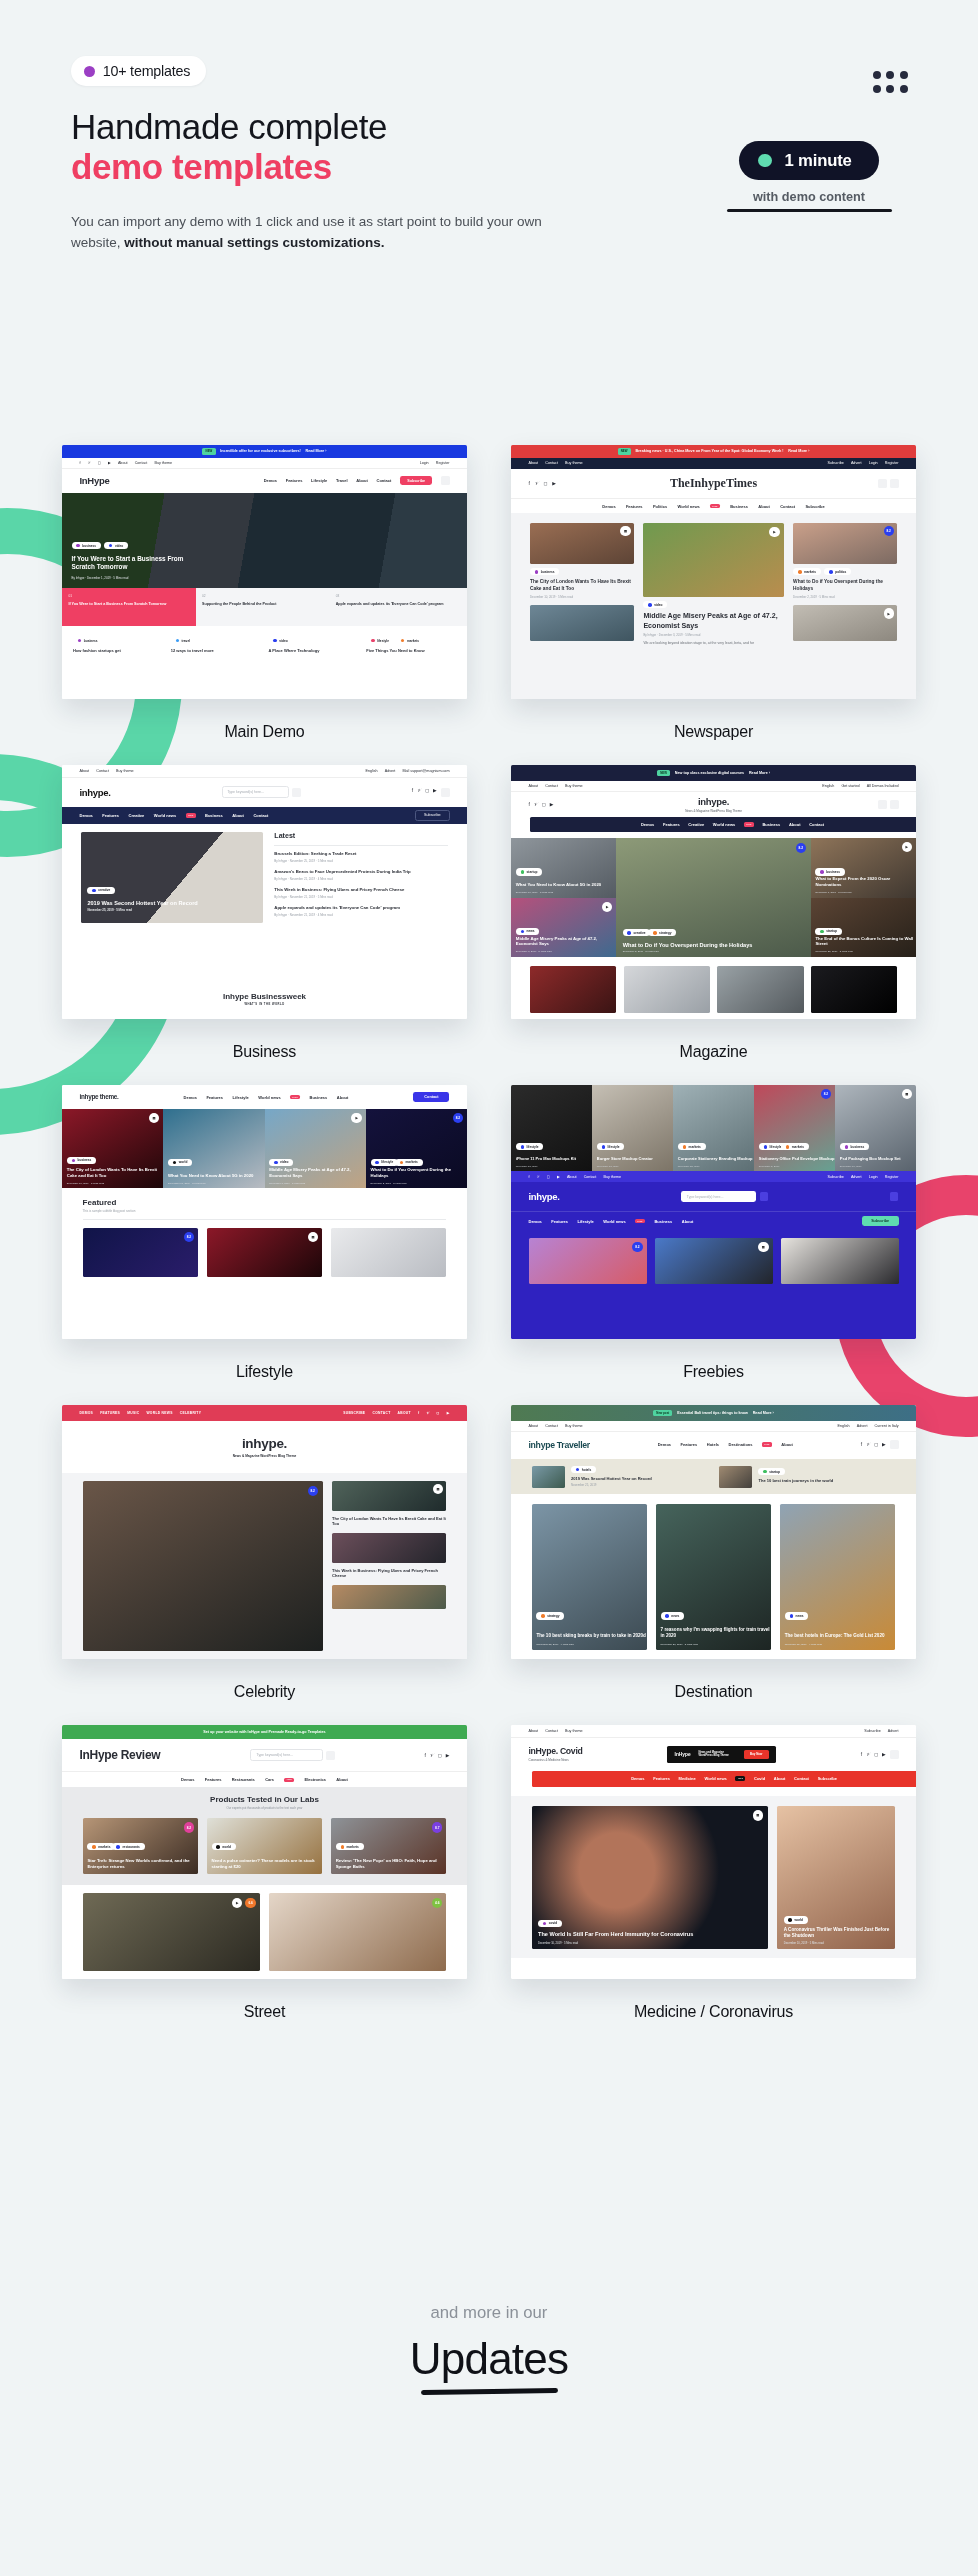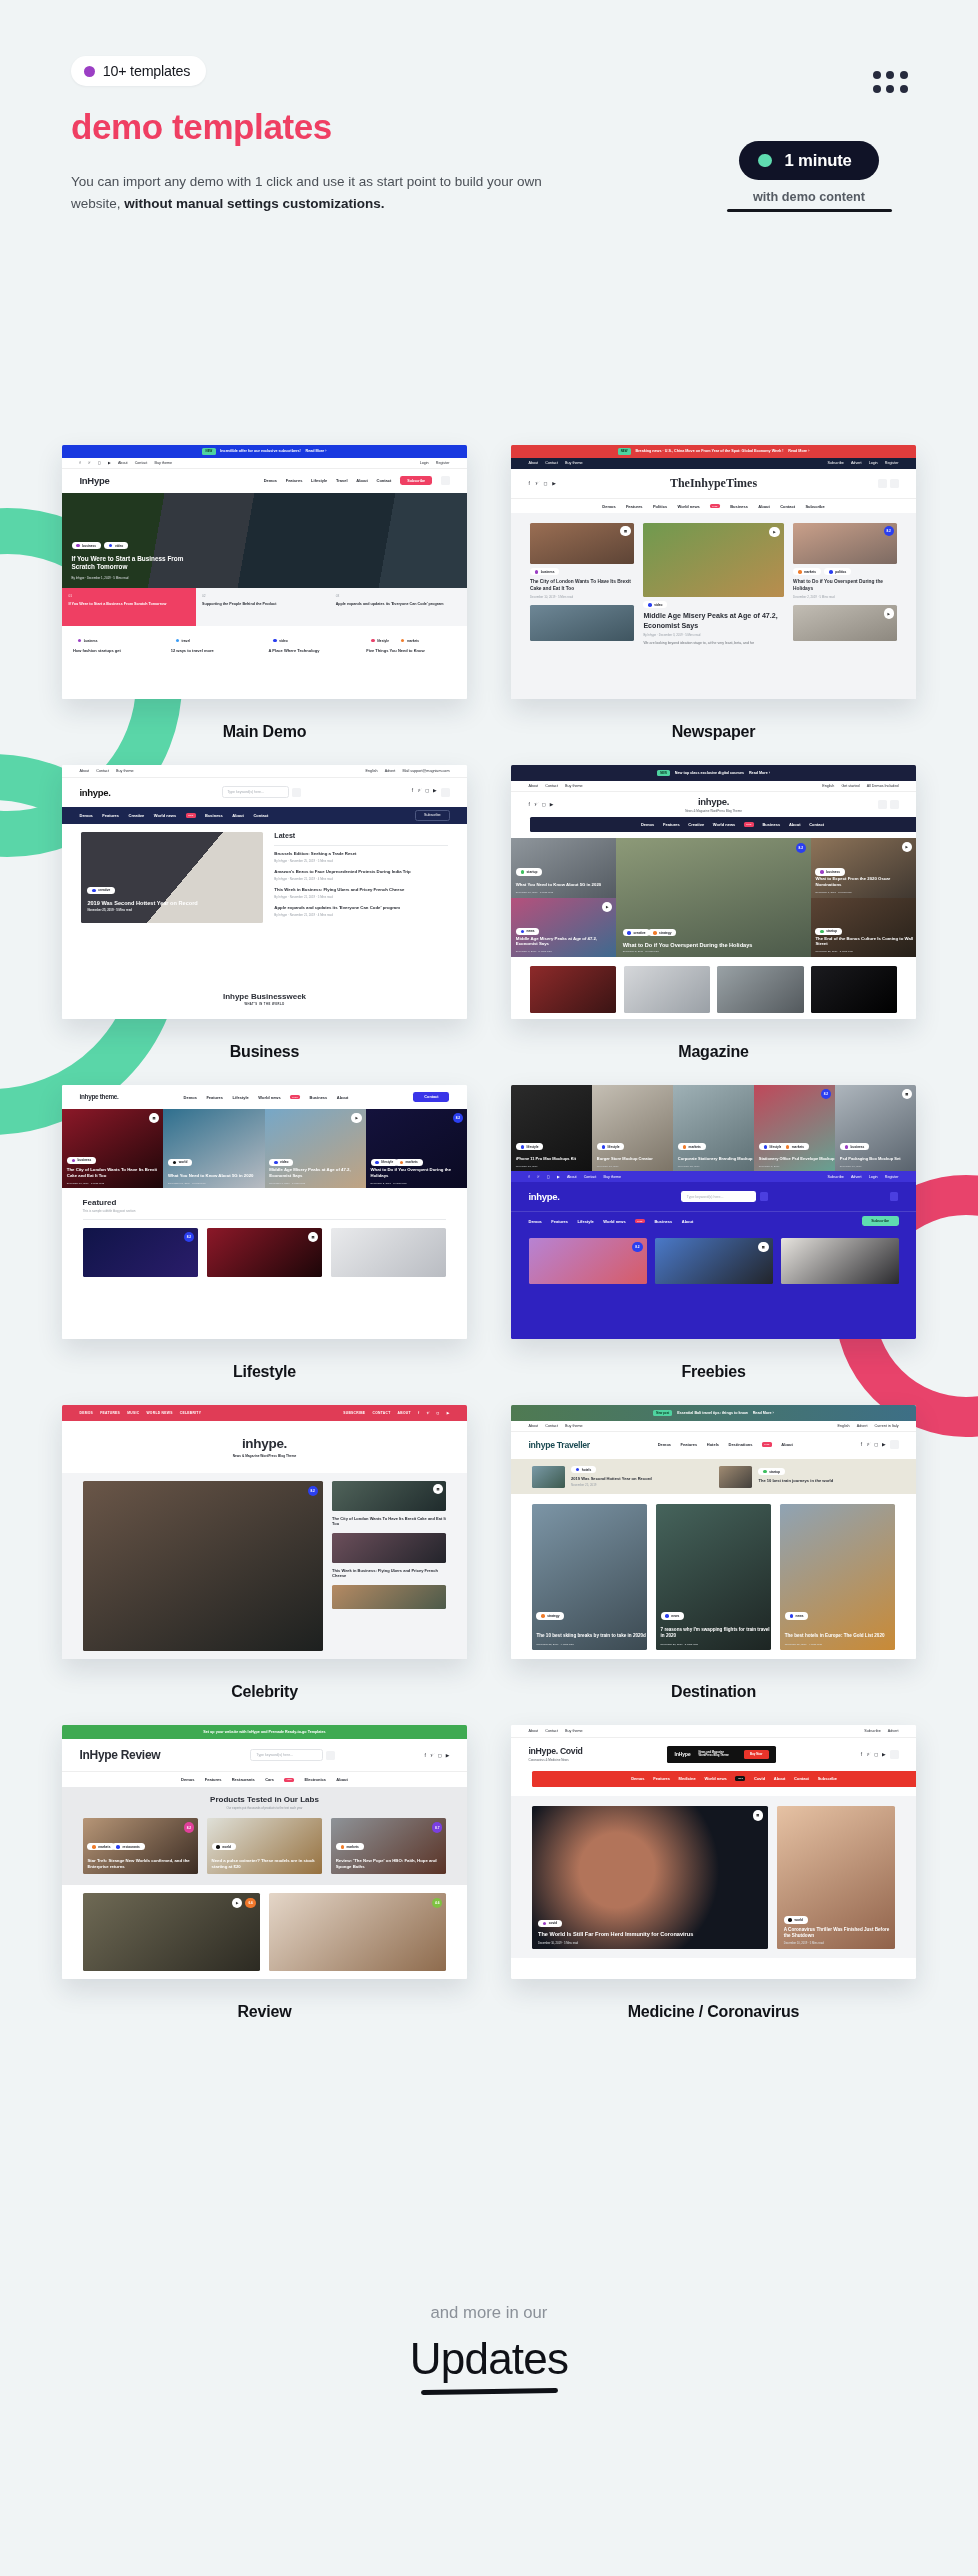--- a/index.html
+++ b/index.html
@@ -86,21 +86,21 @@
   .cell { padding-bottom: 24px; }
   .card-shadow {
     width: 100%; height: 254px;
     background: #fff;
     box-shadow: 0 11px 27px rgba(25,35,60,.13);
     overflow: hidden; position: relative;
     border-radius: 1.6px;
   }
   .card-label {
     text-align: center; margin-top: 24px;
-    font-size: 16px; font-weight: 700; color: #111318; letter-spacing: -0.2px;
+    font-size: 16px; font-weight: 400; color: #111318; letter-spacing: -0.2px;
   }
 
   
   .mini { position: absolute; inset: 0; font-size: 4px; color: #2a2d35; overflow: hidden; }
   .bar { display: flex; align-items: center; width: 100%; }
   .topnotice { height: 12.7px; justify-content: center; gap: 4.8px; font-size: 3.7px; color: #fff; font-weight:600; }
   .newtag { background:#4fd3a0; color:#08361f; font-size:2.9px; font-weight:700; padding:1.2px 3.2px; border-radius:1.6px; }
   .utilbar { height: 11px; padding: 0 17.5px; justify-content: space-between; font-size: 3.7px; }
   .utilbar .grp { display: flex; gap: 7.1px; align-items: center; }
   .logorow { height: 25.4px; padding: 0 17.5px; justify-content: space-between; background: #fff; }
@@ -135,20 +135,21 @@
   <div class="deco" id="deco-pink-ring"></div>
 
   <div id="header">
 
     <div id="badge-templates">
       <span class="dot"></span>
       <span class="txt">10+ templates</span>
     </div>
 
     <div id="title-block">
+      <div class="h1-line">Handmade complete</div>
       <div class="h1-line accent">demo templates</div>
     </div>
 
     <p id="subtitle"><span>You can import any demo with 1 click and use it as start point to build your own website, </span><b>without manual settings customizations.</b></p>
   </div>
 
   <div id="grid-dots-icon">
     <i></i>
       <i></i>
       <i></i>
@@ -935,21 +936,21 @@
             <div style="flex:1;background:linear-gradient(140deg,#6f6a55,#2c2a22);border-radius:1.6px;position:relative;">
               <span class="badge-circ" style="right:17.5px;top:4.8px;background:#fff;color:#333;">▶</span>
               <span class="badge-circ" style="right:4px;top:4.8px;background:#f0772b;">6.6</span>
             </div>
             <div style="flex:1;background:linear-gradient(140deg,#e4d6c8,#8e6b4d);border-radius:1.6px;position:relative;">
               <span class="badge-circ" style="right:4px;top:4.8px;background:#7fc242;">4.6</span>
             </div>
           </div>
         </div>
       </div>
-      <div class="card-label">Review</div>
+      <div class="card-label">Street</div>
     </div>
 
     <div class="cell">
       <div class="card-shadow">
         <div class="mini">
           <div class="bar utilbar" style="background:#fff;border-bottom:0.8px solid #eee;height:12.7px;">
             <span class="grp">
               <span>About</span>
               <span>Contact</span>
               <span>Buy theme</span>

